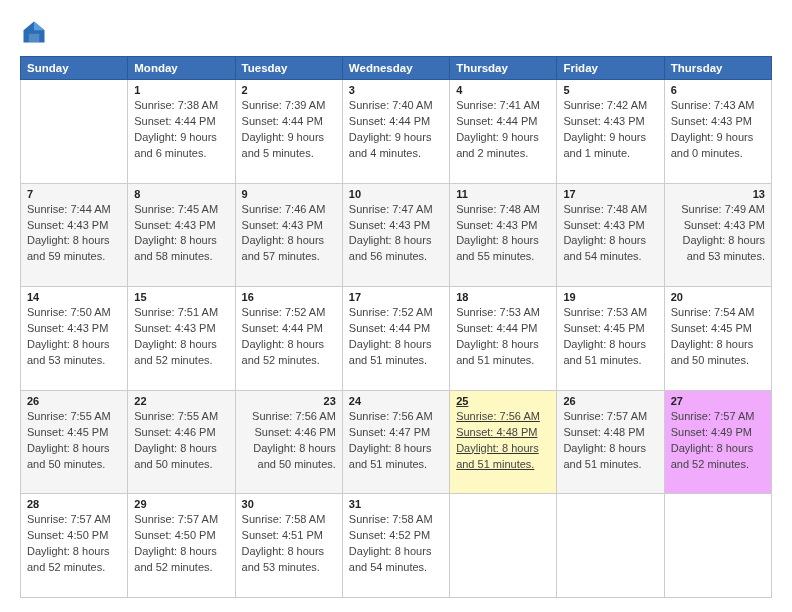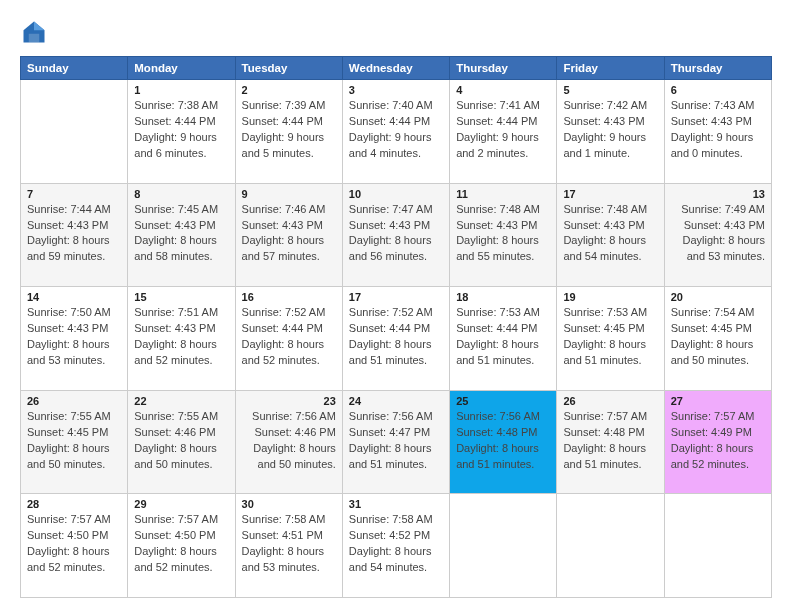--- a/index.html
+++ b/index.html
@@ -155,21 +155,21 @@
           <td><span class="day-num">17</span><span class="day-info">Sunrise: 7:52 AM<br>Sunset: 4:44 PM<br>Daylight: 8 hours and 51 minutes.</span></td>
           <td><span class="day-num">18</span><span class="day-info">Sunrise: 7:53 AM<br>Sunset: 4:44 PM<br>Daylight: 8 hours and 51 minutes.</span></td>
           <td><span class="day-num">19</span><span class="day-info">Sunrise: 7:53 AM<br>Sunset: 4:45 PM<br>Daylight: 8 hours and 51 minutes.</span></td>
           <td><span class="day-num">20</span><span class="day-info">Sunrise: 7:54 AM<br>Sunset: 4:45 PM<br>Daylight: 8 hours and 50 minutes.</span></td>
         </tr>
         <tr>
           <td style="background: rgb(245, 245, 245);"><span class="day-num">26</span><span class="day-info">Sunrise: 7:55 AM<br>Sunset: 4:45 PM<br>Daylight: 8 hours and 50 minutes.</span></td>
           <td style="background: rgb(245, 245, 245);"><span class="day-num">22</span><span class="day-info">Sunrise: 7:55 AM<br>Sunset: 4:46 PM<br>Daylight: 8 hours and 50 minutes.</span></td>
           <td style="background: rgb(245, 245, 245); text-align: right;"><span class="day-num">23</span><span class="day-info">Sunrise: 7:56 AM<br>Sunset: 4:46 PM<br>Daylight: 8 hours and 50 minutes.</span></td>
           <td style="background: rgb(245, 245, 245);"><span class="day-num">24</span><span class="day-info">Sunrise: 7:56 AM<br>Sunset: 4:47 PM<br>Daylight: 8 hours and 51 minutes.</span></td>
-          <td style="background: #0ea5e9;"><span class="day-num">25</span><span class="day-info">Sunrise: 7:56 AM<br>Sunset: 4:48 PM<br>Daylight: 8 hours and 51 minutes.</span></td>
+          <td style="background: #fef9c3; text-decoration: underline;"><span class="day-num">25</span><span class="day-info">Sunrise: 7:56 AM<br>Sunset: 4:48 PM<br>Daylight: 8 hours and 51 minutes.</span></td>
           <td style="background: rgb(245, 245, 245);"><span class="day-num">26</span><span class="day-info">Sunrise: 7:57 AM<br>Sunset: 4:48 PM<br>Daylight: 8 hours and 51 minutes.</span></td>
           <td style="background: #f0abfc; margin-left: 20px;"><span class="day-num">27</span><span class="day-info">Sunrise: 7:57 AM<br>Sunset: 4:49 PM<br>Daylight: 8 hours and 52 minutes.</span></td>
         </tr>
         <tr>
           <td><span class="day-num">28</span><span class="day-info">Sunrise: 7:57 AM<br>Sunset: 4:50 PM<br>Daylight: 8 hours and 52 minutes.</span></td>
           <td><span class="day-num">29</span><span class="day-info">Sunrise: 7:57 AM<br>Sunset: 4:50 PM<br>Daylight: 8 hours and 52 minutes.</span></td>
           <td><span class="day-num">30</span><span class="day-info">Sunrise: 7:58 AM<br>Sunset: 4:51 PM<br>Daylight: 8 hours and 53 minutes.</span></td>
           <td><span class="day-num">31</span><span class="day-info">Sunrise: 7:58 AM<br>Sunset: 4:52 PM<br>Daylight: 8 hours and 54 minutes.</span></td>
           <td class="empty-cell"></td>
           <td class="empty-cell"></td>

